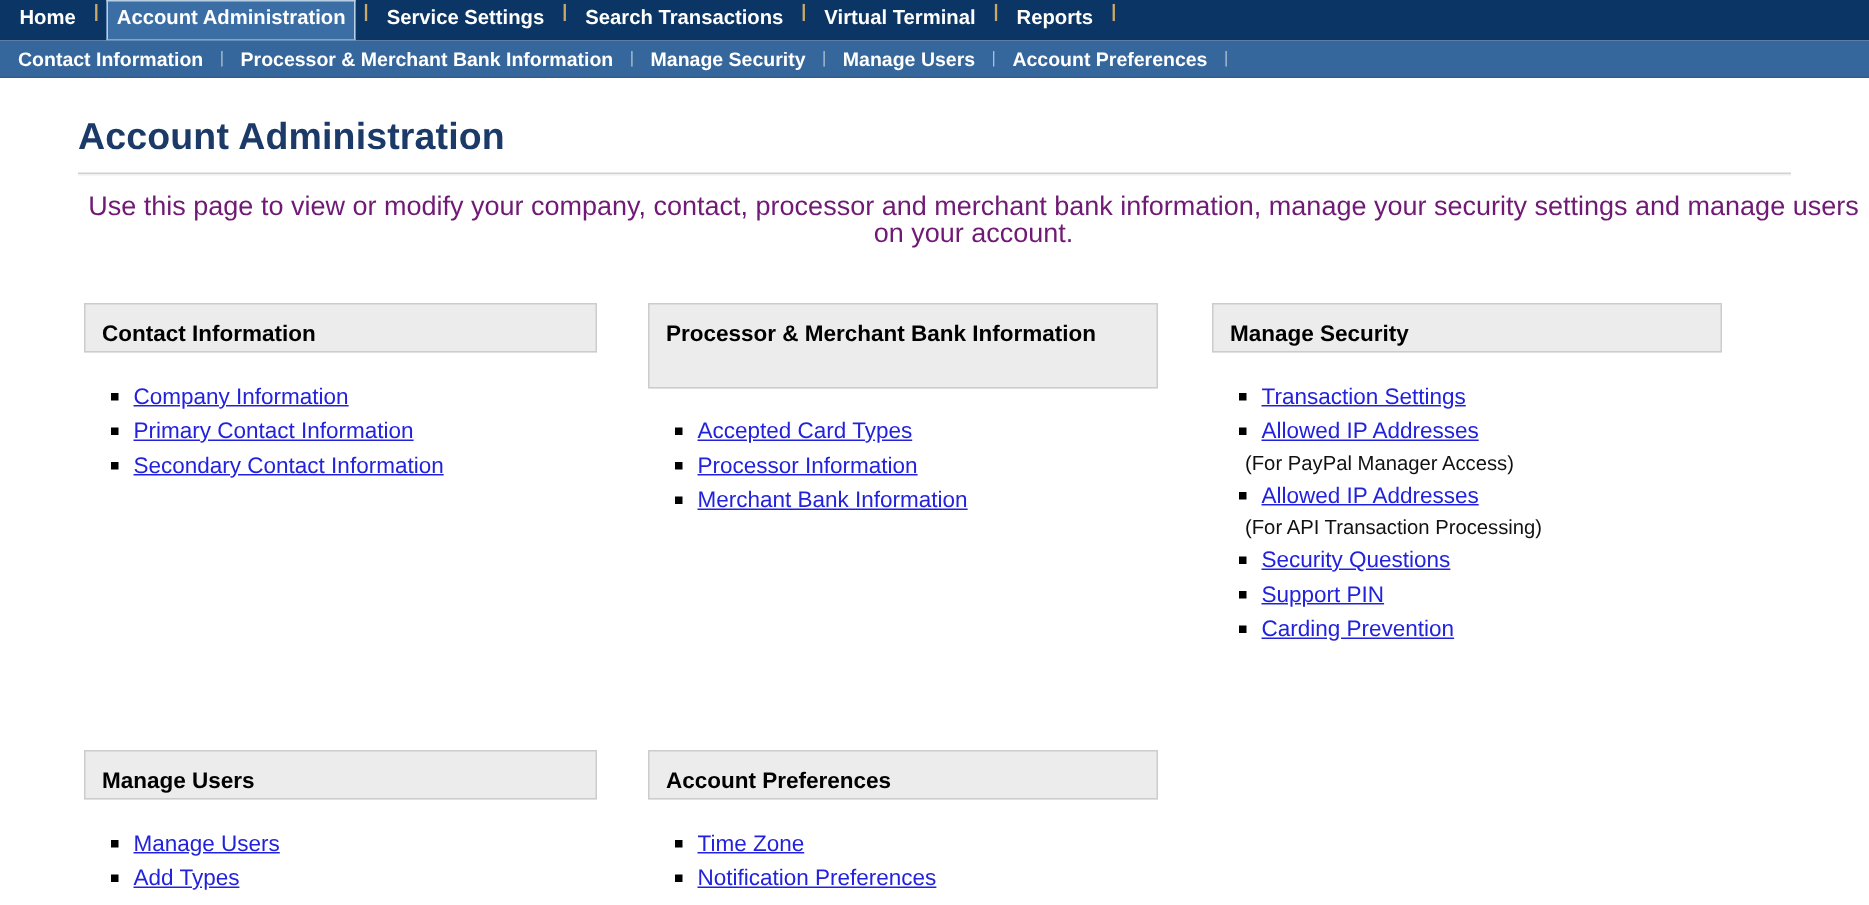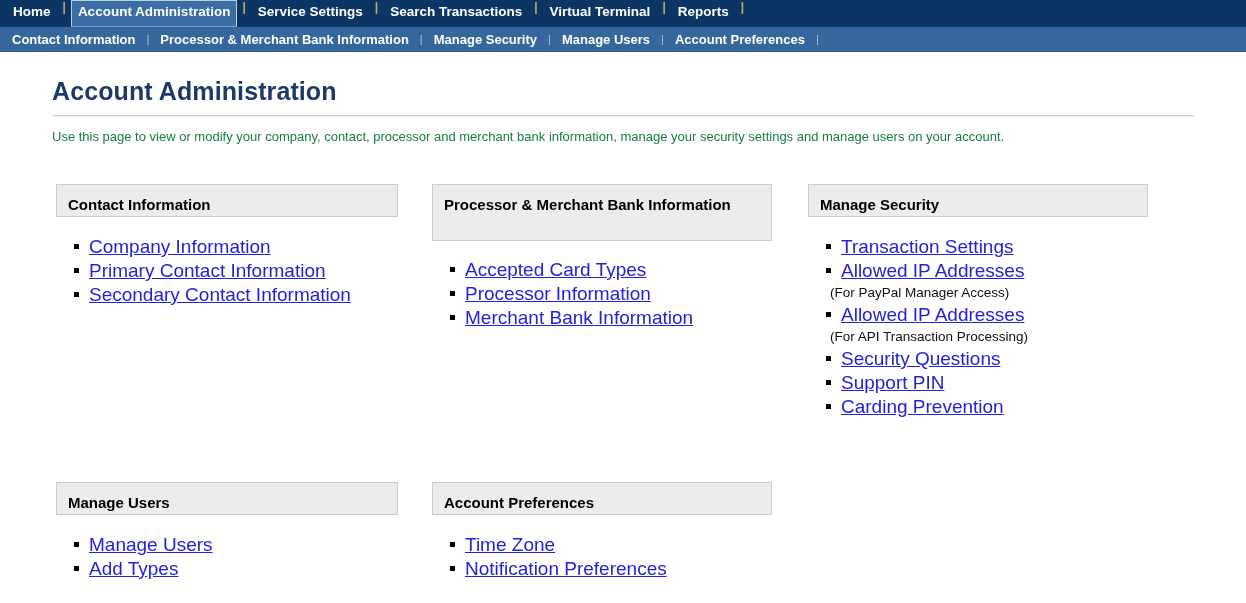--- a/index.html
+++ b/index.html
@@ -83,24 +83,25 @@
     letter-spacing: 0.1px;
   }
   .title-rule {
     height: 0;
     border-top: 1px solid #d2d2d2;
     border-bottom: 1px solid #f0f0f0;
     margin: 9px 0 0 0;
     width: 1142px;
   }
   .page-desc {
-    font-size: 13px;
-    color: #15803d;
+    font-size: 18px;
+    color: #701a75;
     margin: 11px 0 0 0;
     line-height: 18px;
+    text-align: center;
   }
 
   
   .grid {
     position: relative;
     margin-top: 38px;
     width: 1142px;
   }
   .card {
     position: absolute;
@@ -130,21 +131,21 @@
     position: absolute;
     left: 18px;
     top: 9px;
     width: 5px;
     height: 5px;
     background: #000000;
   }
   .card-list a {
     color: #2222dd;
     text-decoration: underline;
-    font-size: 19px;
+    font-size: 15px;
     cursor: pointer;
   }
   .card-list li.note-row {
     padding-left: 22px;
     font-size: 13.5px;
     color: #111111;
     line-height: 20px;
   }
 
   

